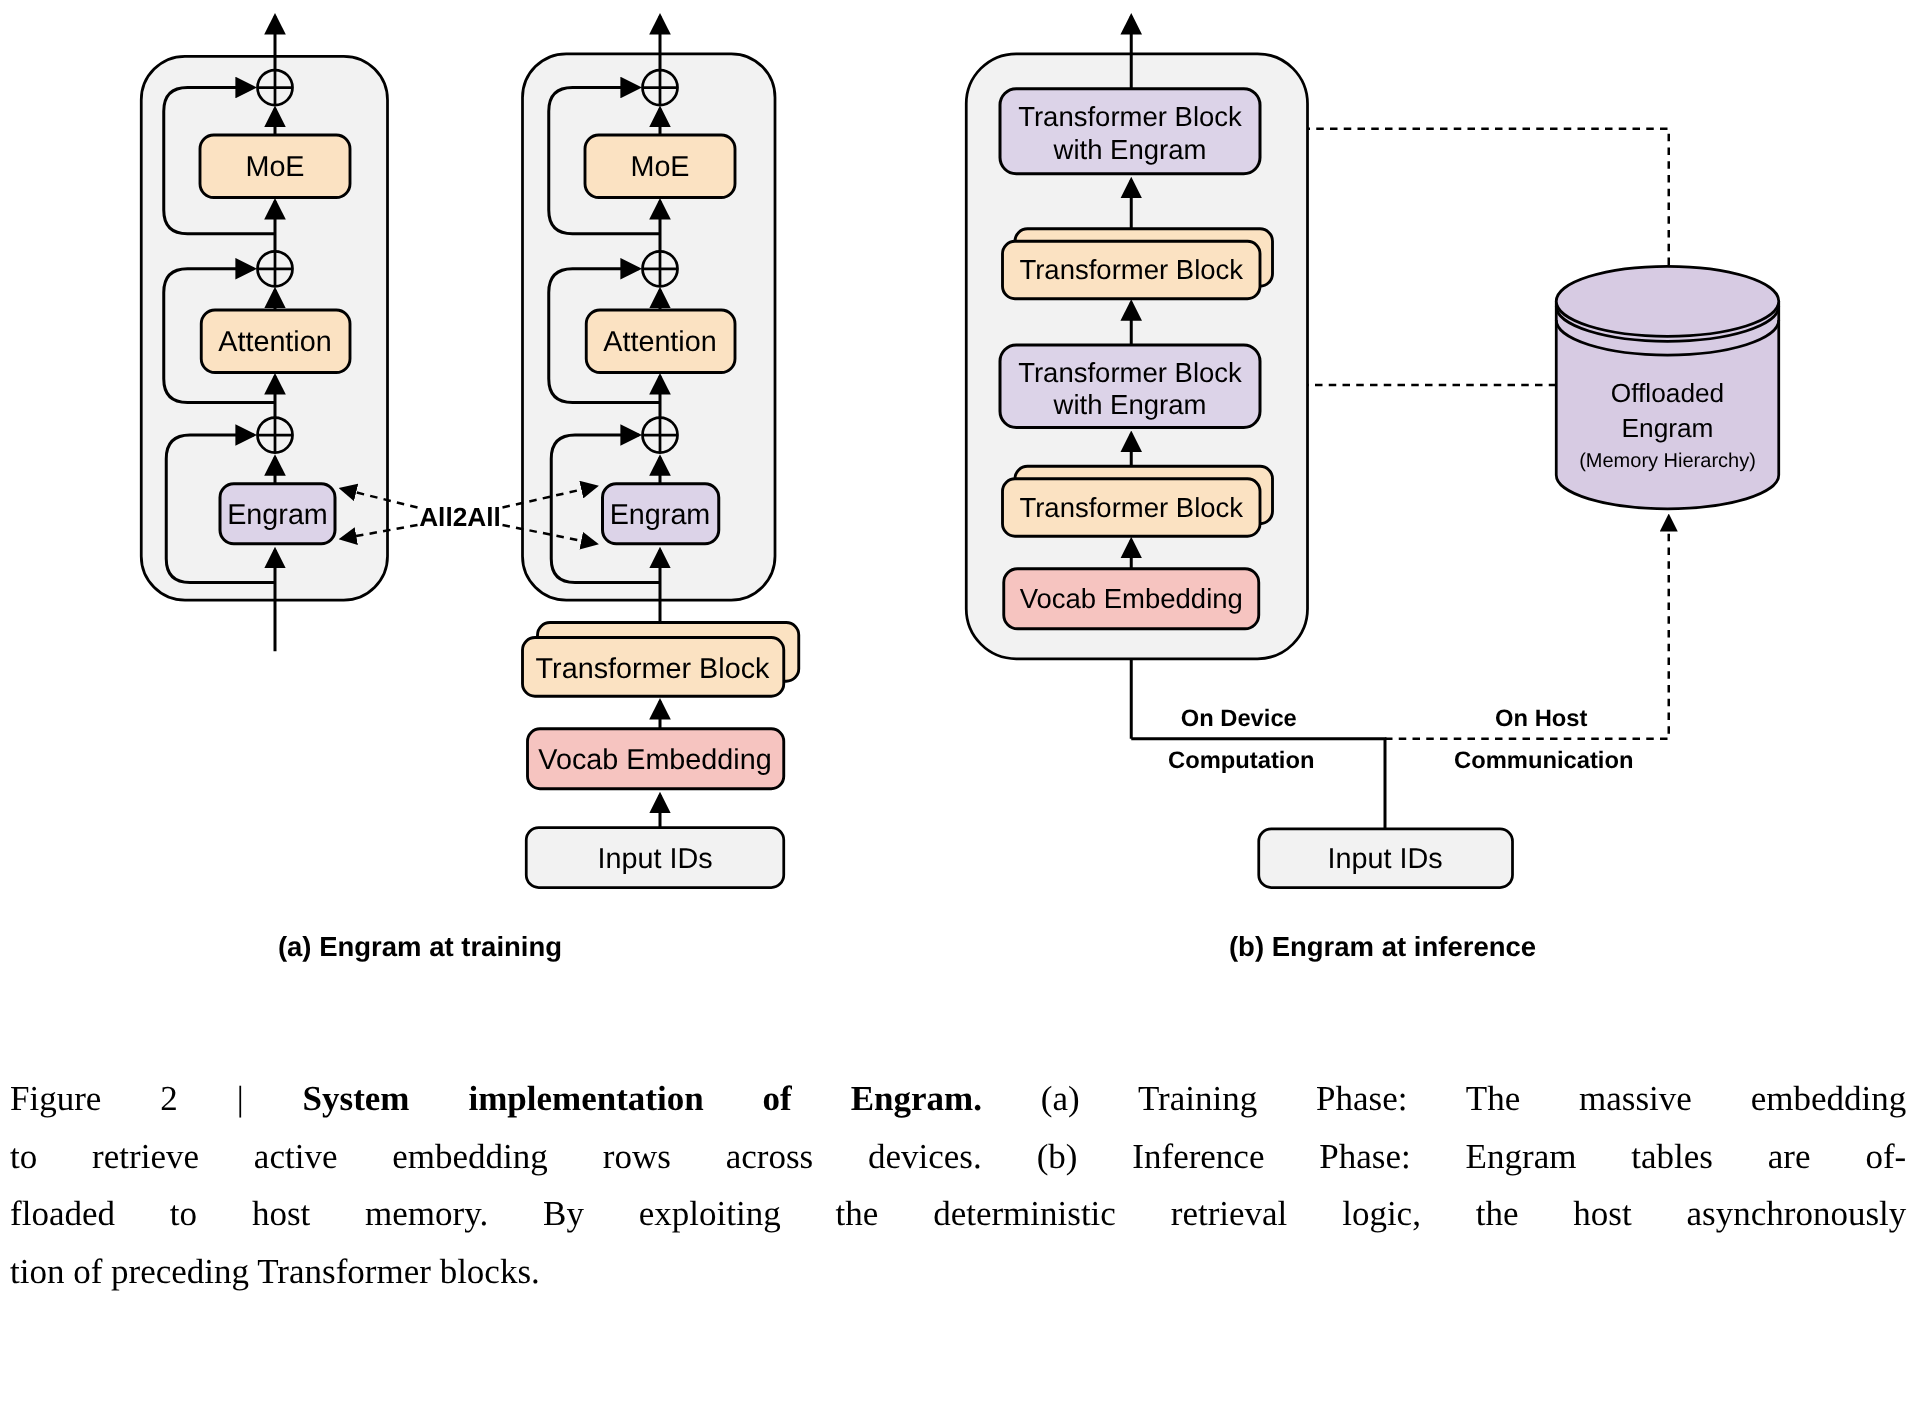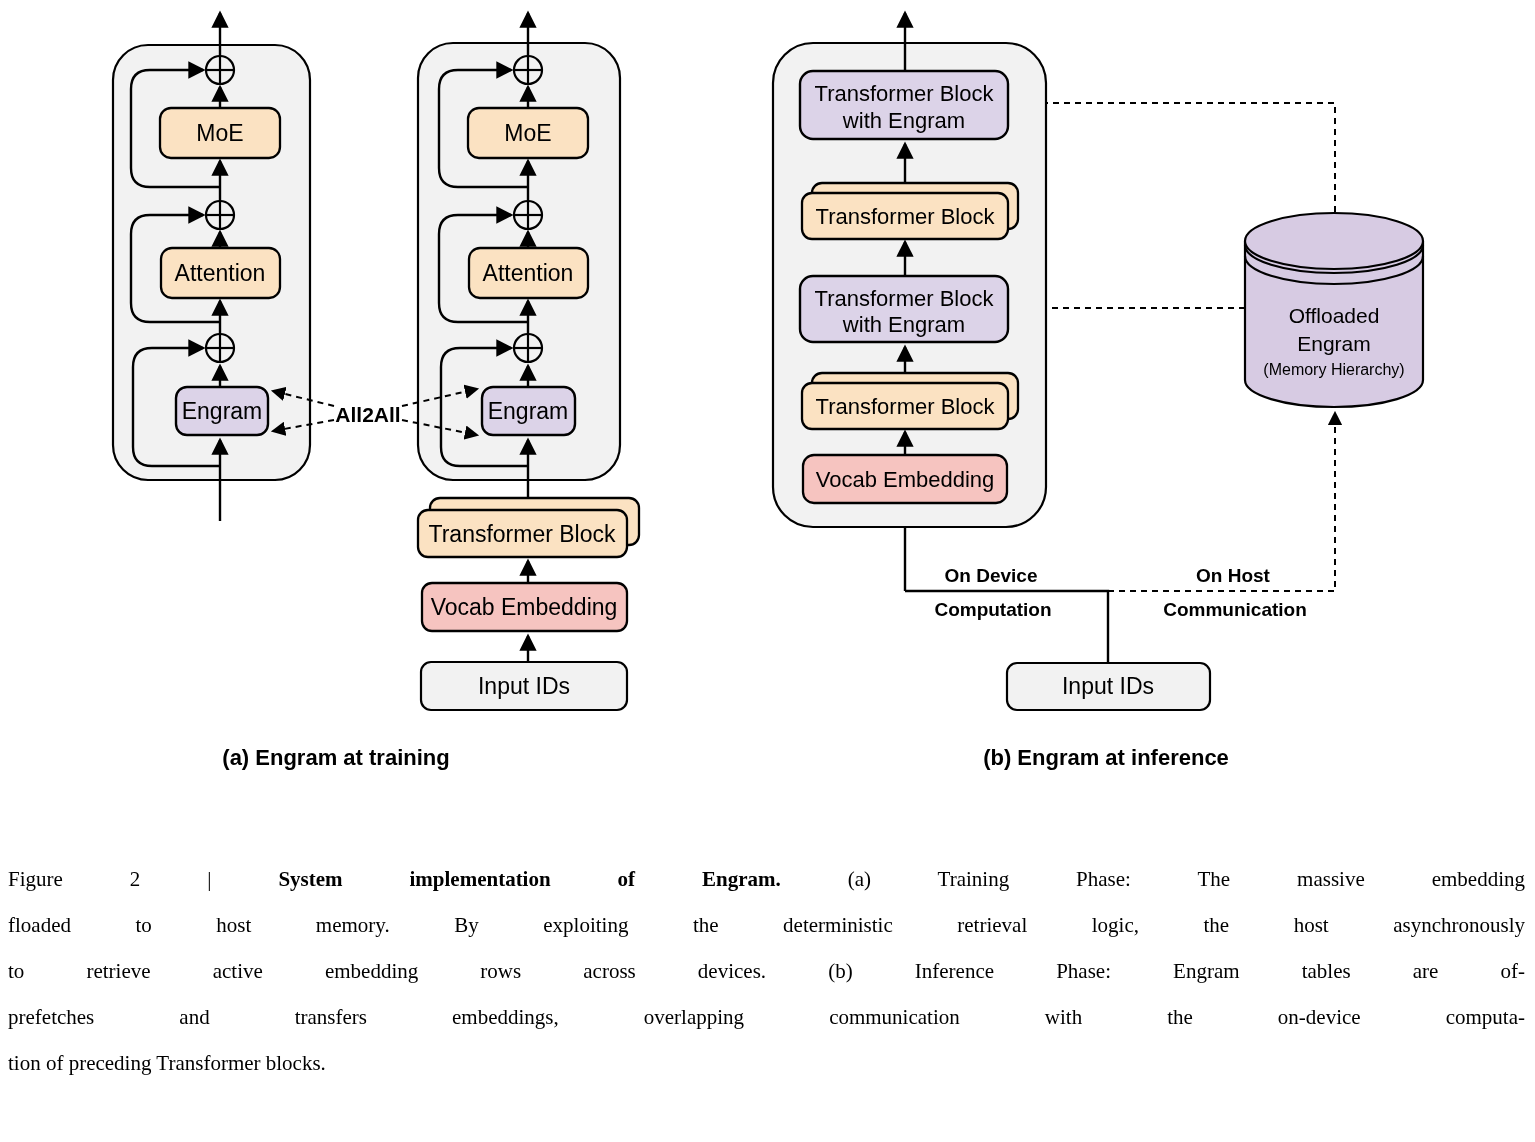--- a/index.html
+++ b/index.html
@@ -19,21 +19,21 @@
   .t16{font-size:16px;}
   .f-orange{fill:var(--box-orange);stroke:var(--line-black);stroke-width:2.3;}
   .f-purple{fill:var(--box-purple);stroke:var(--line-black);stroke-width:2.4;}
   .f-pink{fill:var(--box-pink);stroke:var(--line-black);stroke-width:2.3;}
   .f-gray{fill:var(--box-gray);stroke:var(--line-black);stroke-width:2.2;}
   .f-cyl{fill:var(--cylinder-purple);stroke:var(--line-black);stroke-width:2.2;}
   .ln{stroke:var(--line-black);stroke-width:2.4;fill:none;}
   .ln2{stroke:var(--line-black);stroke-width:2.2;fill:none;}
   .lnd{stroke:var(--line-black);stroke-width:2;fill:none;stroke-dasharray:6 5;}
   .caption{padding:0 10px 0 8px;margin-top:62px;}
-  .cap-line{font-family:"Liberation Serif",serif;font-size:21px;line-height:46px;
+  .cap-line{font-family:"Liberation Serif",serif;font-size:28px;line-height:46px;
             color:#000;text-align:justify;white-space:normal;}
   .just{text-align-last:justify;}
 </style>
 </head>
 <body>
 
 
 
 <svg width="1535" height="790" viewBox="0 0 1535 790">
   <defs>
@@ -192,20 +192,19 @@
     <rect class="f-gray" x="1007" y="663" width="203" height="47" rx="10"></rect>
     <text class="t t23" x="1108" y="686">Input IDs</text>
 
     <text class="t t22b" x="1106" y="757">(b) Engram at inference</text>
   </g>
 </svg>
 
 
 <div class="caption">
   <div class="cap-line just"><span>Figure 2 | </span><b>System implementation of Engram.</b><span> (a) Training Phase: The massive embedding</span></div>
+  <div class="cap-line just">to retrieve active embedding rows across devices. (b) Inference Phase: Engram tables are of-</div>
   <div class="cap-line just">floaded to host memory. By exploiting the deterministic retrieval logic, the host asynchronously</div>
-  <div class="cap-line just">to retrieve active embedding rows across devices. (b) Inference Phase: Engram tables are of-</div>
-  <div class="cap-line just">prefetches and transfers embeddings, overlapping communication with the on-device computa-</div>
   <div class="cap-line">tion of preceding Transformer blocks.</div>
 </div>
 
 
 
 
 </body></html>

